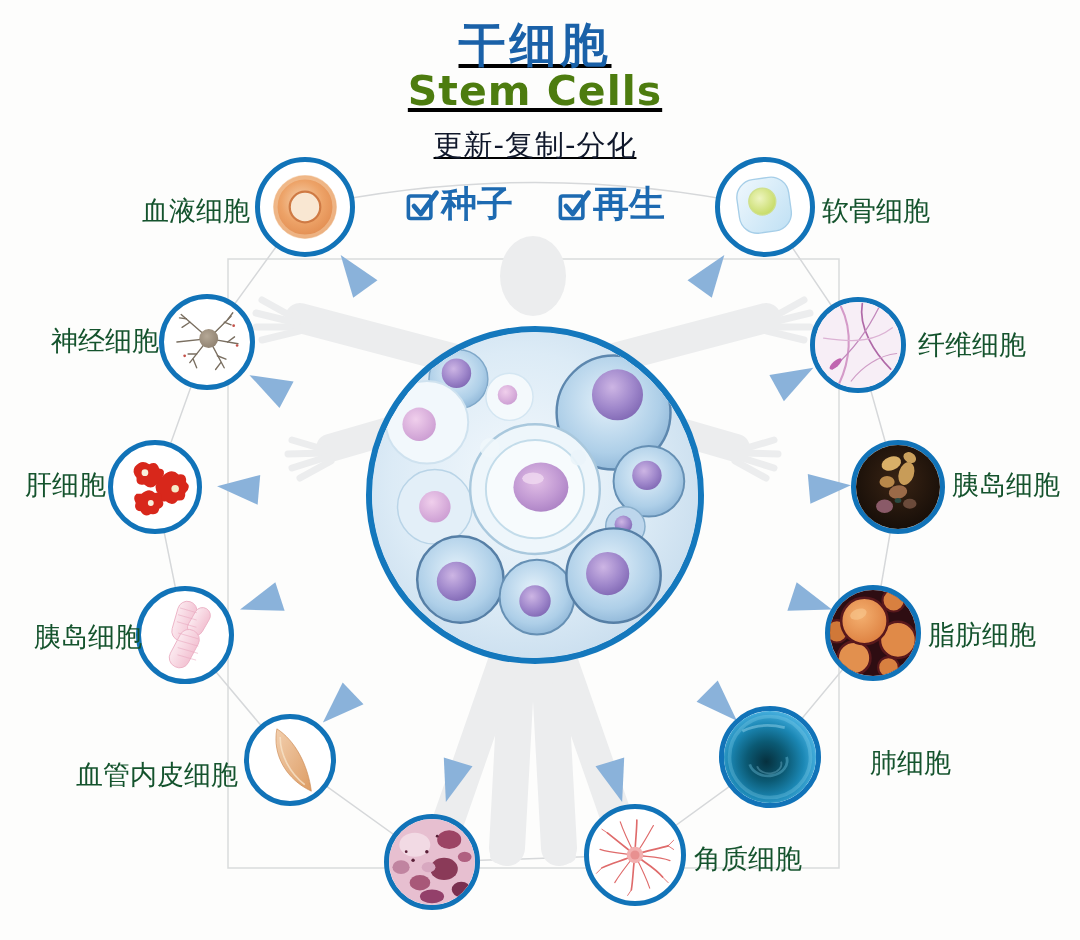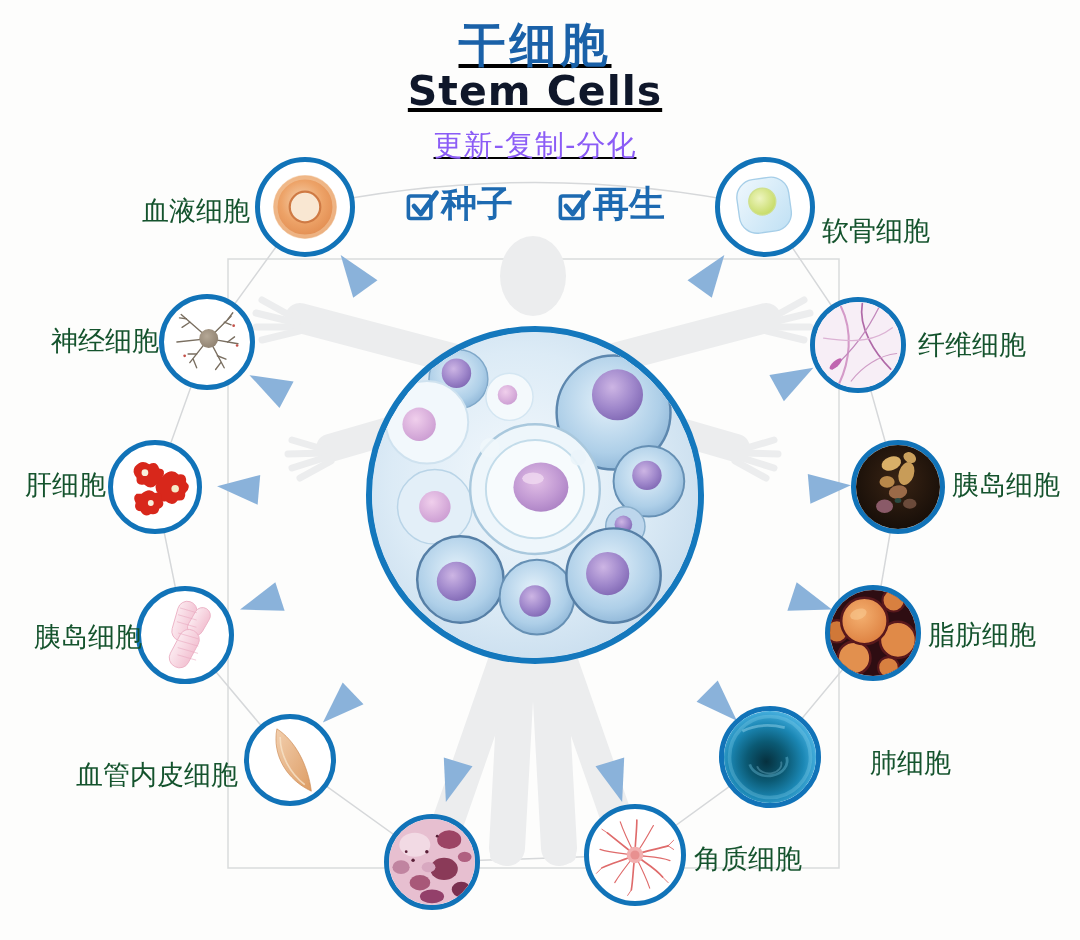--- a/index.html
+++ b/index.html
@@ -5,22 +5,22 @@
   html,body{margin:0;padding:0;background:#ffffff;}
   .canvas{position:relative;width:1080px;height:940px;background:#fdfdfc;overflow:hidden;
           font-family:"DejaVu Sans","Liberation Sans",sans-serif;}
   svg{display:block;}
   .bg-layer{position:absolute;left:0;top:0;z-index:1;}
 
   
   .header{position:absolute;left:535px;top:20px;transform:translateX(-50%);
           z-index:5;text-align:center;white-space:nowrap;text-decoration:underline;}
   .title-zh{font-size:47px;font-weight:bold;color:#1a61a8;letter-spacing:4px;line-height:1.05;}
-  .title-en{font-size:41px;font-weight:600;color:#0f172a;letter-spacing:1px;line-height:1.1;}
-  .subtitle{font-size:29px;color:#8b5cf6;margin-top:12px;letter-spacing:1px;}
+  .title-en{font-size:41px;font-weight:600;color:#4d7c0f;letter-spacing:1px;line-height:1.1;}
+  .subtitle{font-size:29px;color:#0f172a;margin-top:12px;letter-spacing:1px;}
   .features{position:absolute;left:535px;top:180px;transform:translateX(-50%);
             display:flex;gap:44px;z-index:5;}
   .feature{display:flex;align-items:center;}
   .feature-label{font-size:36px;font-weight:bold;color:#1d6ab1;white-space:nowrap;}
 
   
   .cell-circle{position:absolute;border:5px solid #1173b8;border-radius:50%;
                background:#ffffff;box-sizing:border-box;overflow:hidden;z-index:4;}
   .cell-circle svg{width:100%;height:100%;}
   .center-node{position:absolute;left:366px;top:326px;width:338px;height:338px;
@@ -205,21 +205,21 @@
         </linearGradient>
         <radialGradient id="gCt2" cx="40%" cy="38%" r="70%">
           <stop offset="0%" stop-color="#eef5c0"></stop>
             <stop offset="100%" stop-color="#c3d95e"></stop>
         </radialGradient>
       </defs>
       <rect x="20" y="18" width="58" height="60" rx="20" fill="url(#gCt1)" stroke="#a6cee8" stroke-width="1.5" transform="rotate(-8 49 48)"></rect>
       <circle cx="47" cy="44" r="15" fill="url(#gCt2)" stroke="#cfe08e" stroke-width="1.5"></circle>
     </svg>
   </div>
-  <div class="cell-label" style="left:822px;top:194px;margin-top:20px;">软骨细胞</div>
+  <div class="cell-label" style="left:822px;top:194px;">软骨细胞</div>
 
   <div class="cell-circle" style="left:159px;top:294px;width:96px;height:96px;">
     <svg viewBox="0 0 100 100">
       <defs>
           <radialGradient id="gNrv" cx="40%" cy="38%" r="70%">
         <stop offset="0%" stop-color="#b5a896"></stop>
             <stop offset="100%" stop-color="#8d7f6e"></stop>
       </radialGradient>
         </defs>
       <g stroke="#7a6f61" stroke-width="1.6" fill="none" stroke-linecap="round">

